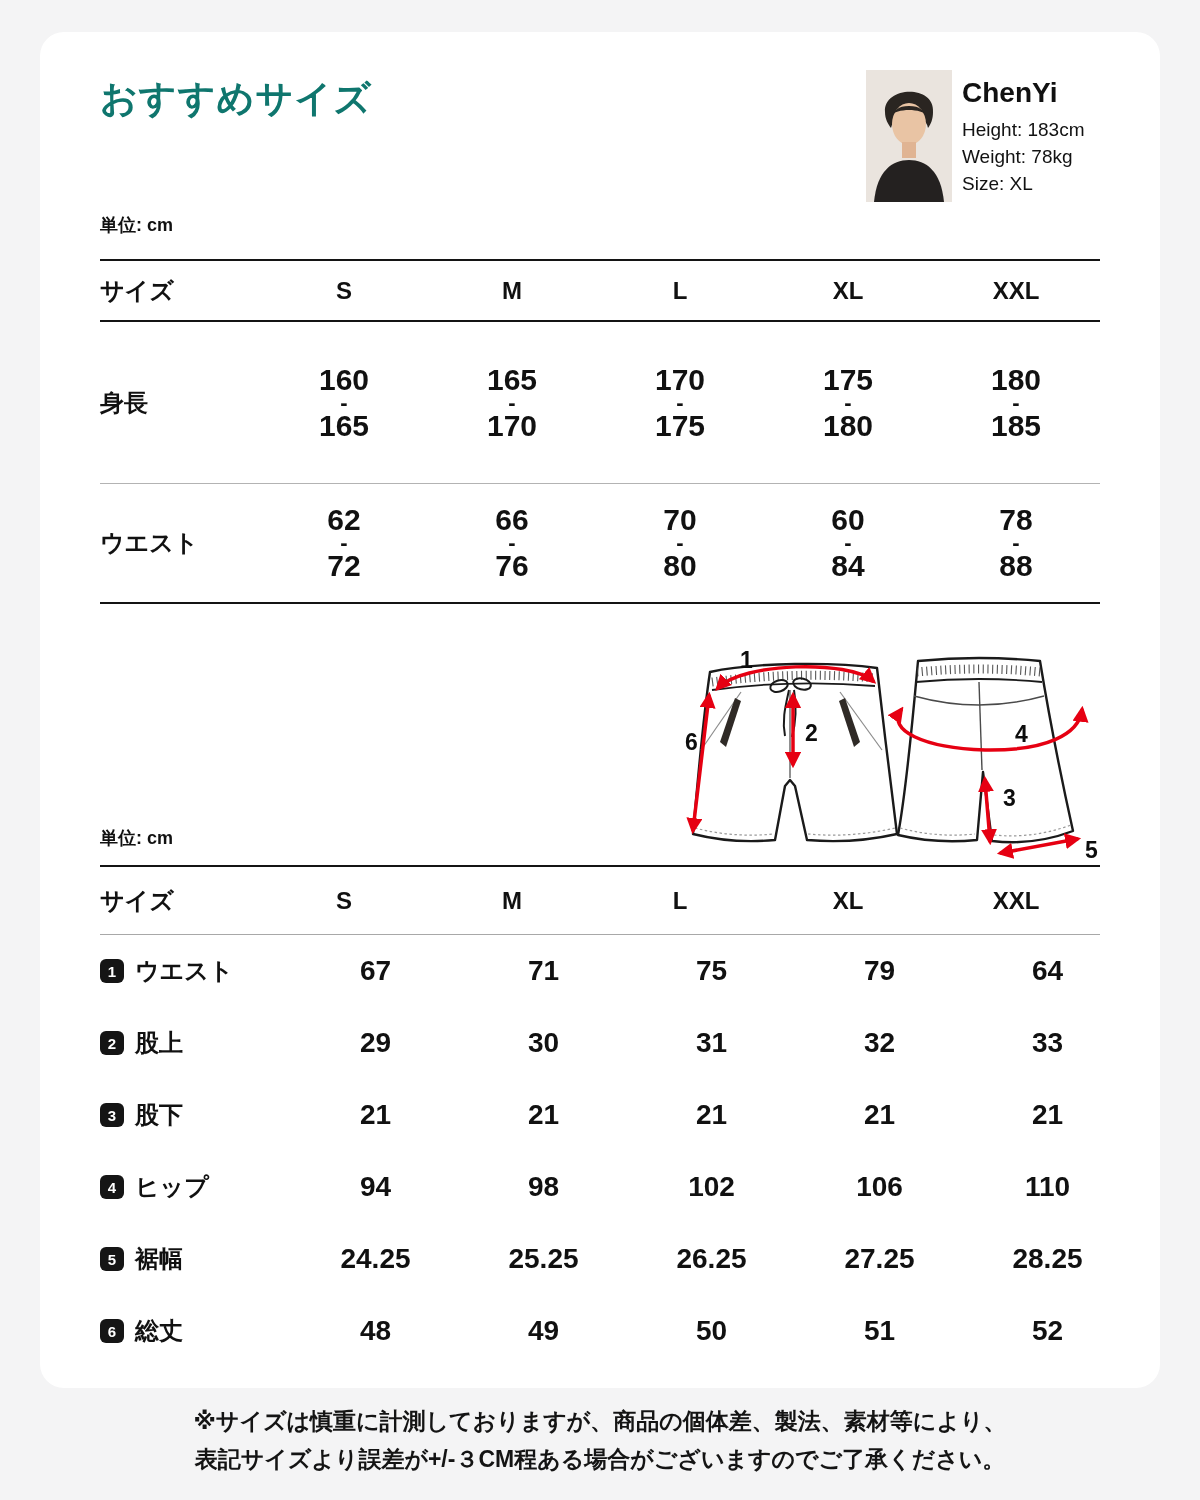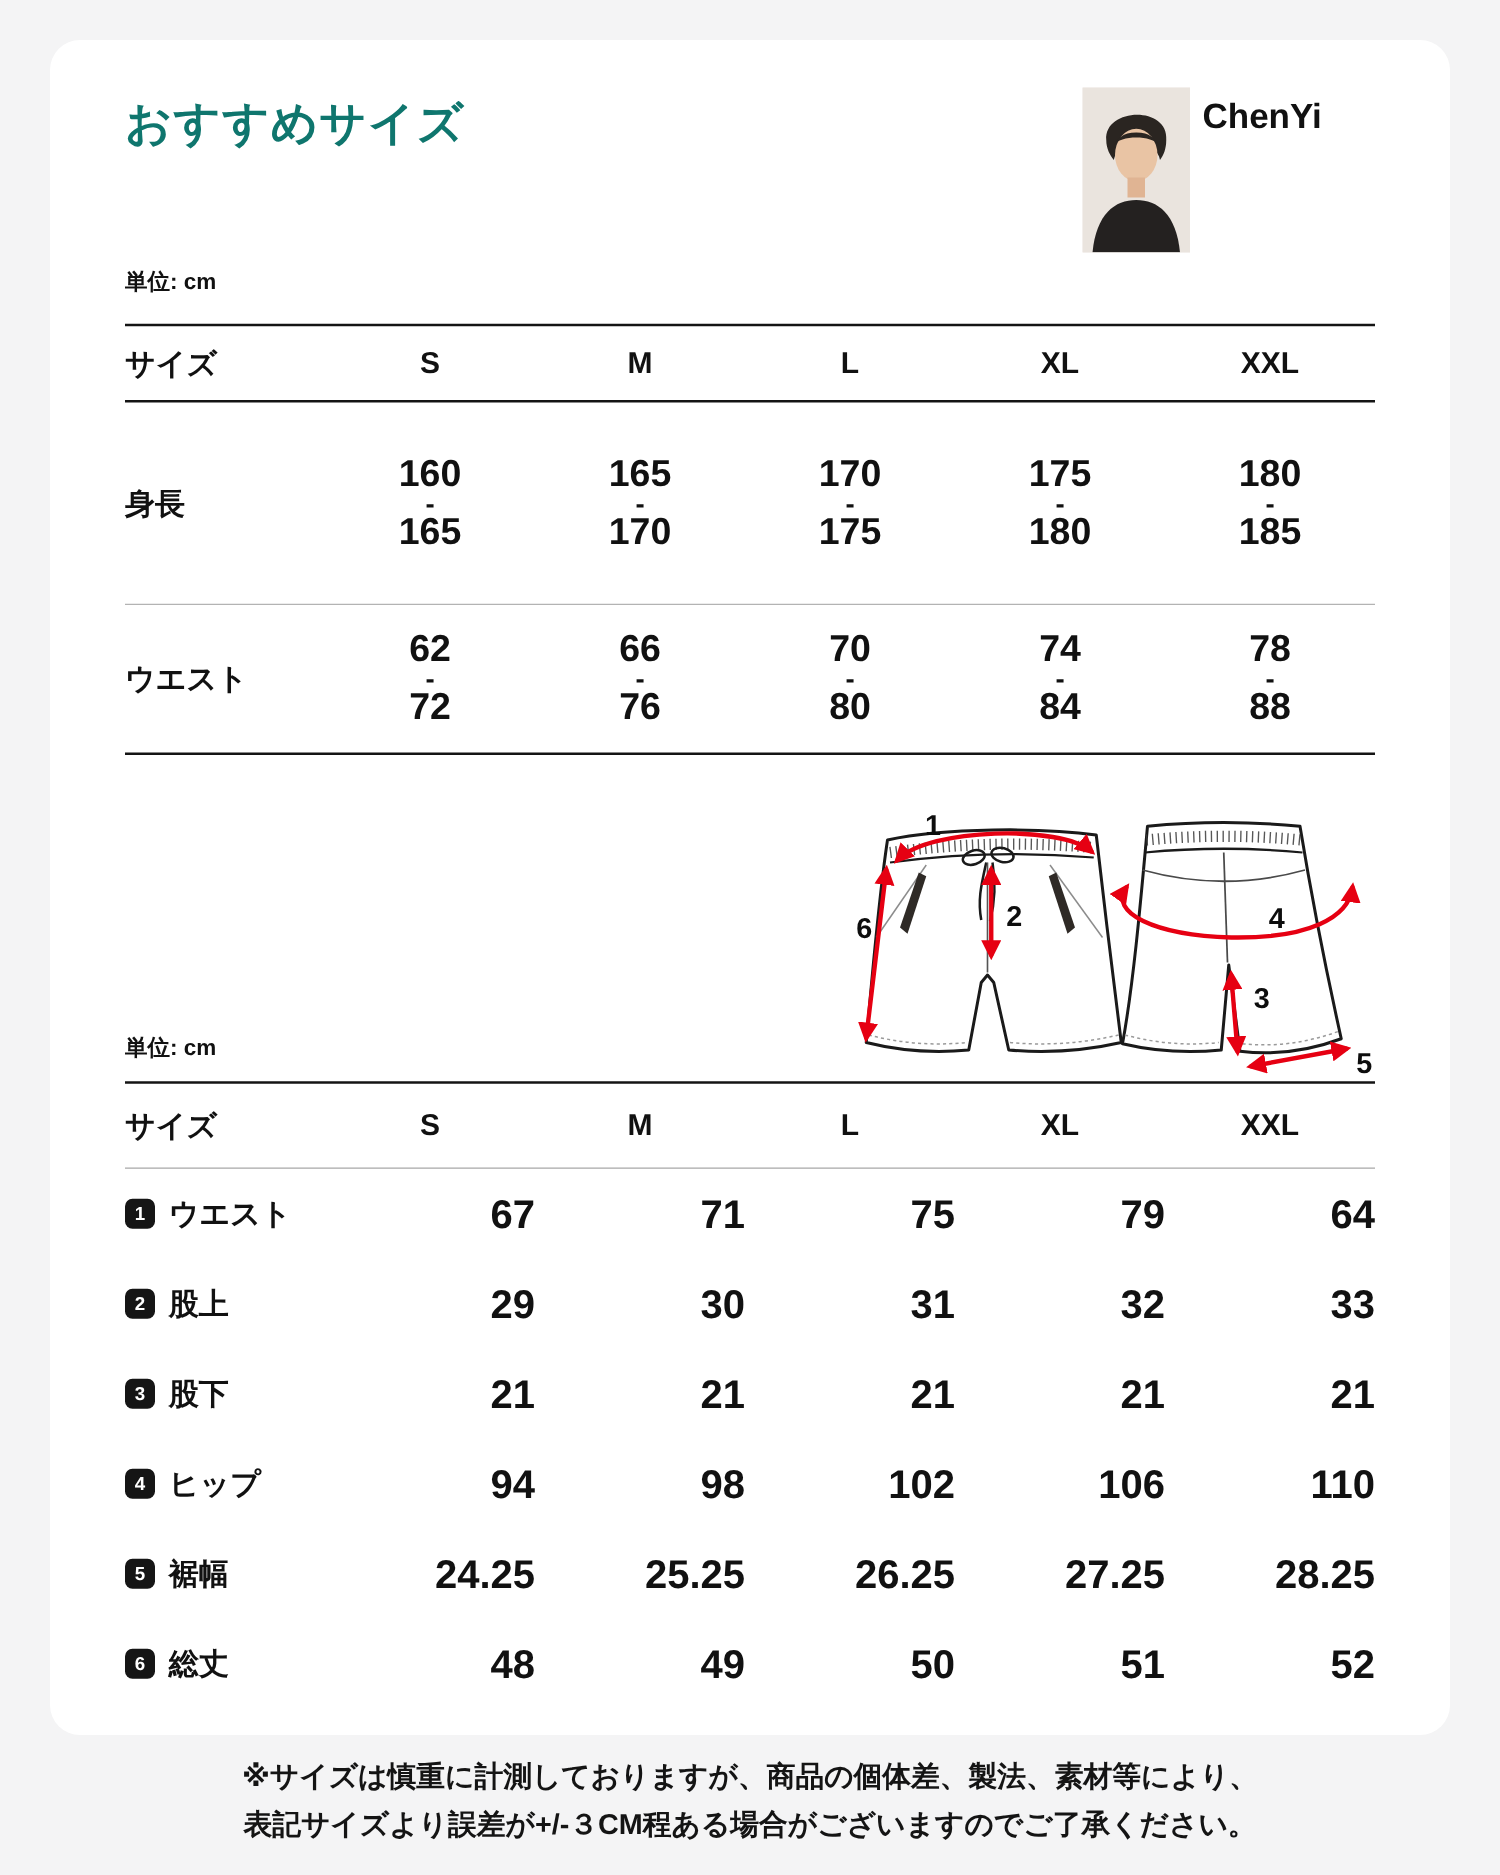--- a/index.html
+++ b/index.html
@@ -47,21 +47,21 @@
   #table1 .t-row:nth-child(2) { height:162px; border-bottom:1px solid #b3b3b3; }
   #table1 .t-row:nth-child(3) { height:120px; border-bottom:2px solid #141414; }
 
   #table2 { top:833px; border-top:2px solid #141414; }
   #table2 .t-head { height:68px; border-bottom:1.5px solid #a8a8a8; }
   #table2 .t-row.body { height:72px; }
 
   .cell { font-size:24px; font-weight:700; }
   .cell.label { text-align:left; display:flex; align-items:center; }
   .cell.center { text-align:center; }
-  .cell.val { text-align:right; padding-left:63px; font-size:32px; }
+  .cell.val { text-align:center; padding-left:63px; font-size:28px; }
   .range .rv { display:block; font-size:30px; line-height:26px; font-weight:700; }
   .range .sep { font-size:22px; line-height:20px; }
 
   .badge {
     display:inline-flex; width:24px; height:24px; margin-right:11px;
     background:#151515; color:#fff; border-radius:6px;
     font-size:15px; font-weight:800; align-items:center; justify-content:center; flex:0 0 24px;
   }
 
   .diagram { position:absolute; left:645px; top:606px; width:430px; height:222px; }
@@ -85,20 +85,25 @@
       <rect x="0" y="0" width="86" height="132" fill="#eae4de"></rect>
       <path d="M19,42 C17,16 69,14 67,42 C67,49 65,54 62,58 C60,42 28,42 25,58 C22,54 19,49 19,42 Z" fill="#2a2521"></path>
       <ellipse cx="43" cy="54" rx="17" ry="21" fill="#e9c4a4"></ellipse>
       <path d="M25,46 C30,38 56,38 61,46 C58,41 54,36 43,36 C32,36 28,41 25,46 Z" fill="#2a2521"></path>
       <rect x="36" y="72" width="14" height="16" fill="#e0b493"></rect>
       <path d="M8,132 C11,101 26,90 43,90 C60,90 75,101 78,132 Z" fill="#242120"></path>
     </svg>
   </div>
   <div class="model-text">
     <div class="model-name">ChenYi</div>
+    <div class="model-lines">
+      <div>Height: 183cm</div>
+      <div>Weight: 78kg</div>
+      <div>Size: XL</div>
+    </div>
   </div>
 
   <div id="unit1" class="unit-label">単位: cm</div>
 
   <div id="table1" class="size-table">
       <div class="t-row t-head">
         <div class="cell label">サイズ</div>
         <div class="cell center">S</div>
         <div class="cell center">M</div>
         <div class="cell center">L</div>
@@ -144,21 +149,21 @@
           <div class="rv">66</div>
           <div class="rv sep">-</div>
           <div class="rv">76</div>
         </div>
         <div class="cell center range">
           <div class="rv">70</div>
           <div class="rv sep">-</div>
           <div class="rv">80</div>
         </div>
         <div class="cell center range">
-          <div class="rv">74</div>
+          <div class="rv">60</div>
           <div class="rv sep">-</div>
           <div class="rv">84</div>
         </div>
         <div class="cell center range">
           <div class="rv">78</div>
           <div class="rv sep">-</div>
           <div class="rv">88</div>
         </div>
       </div>
     </div>

